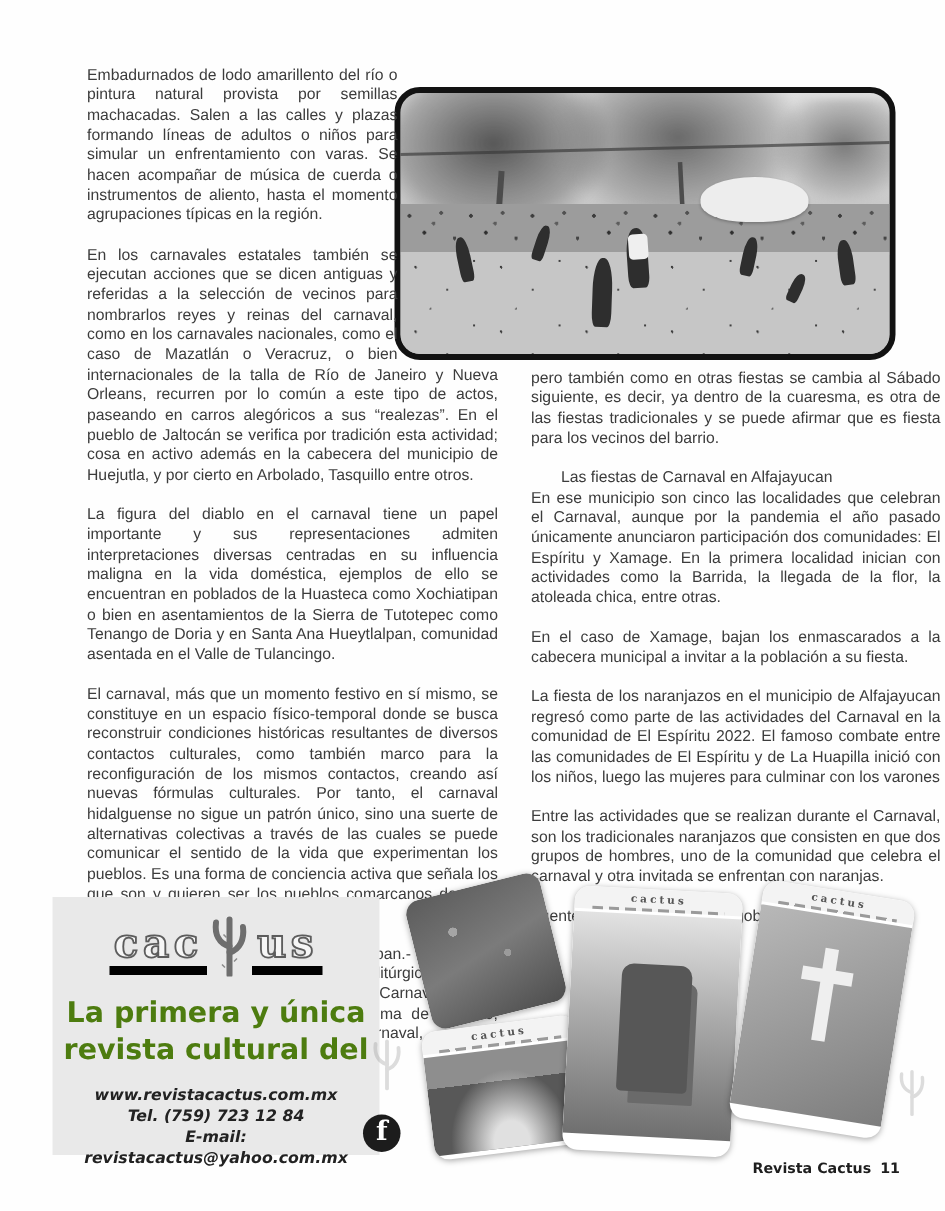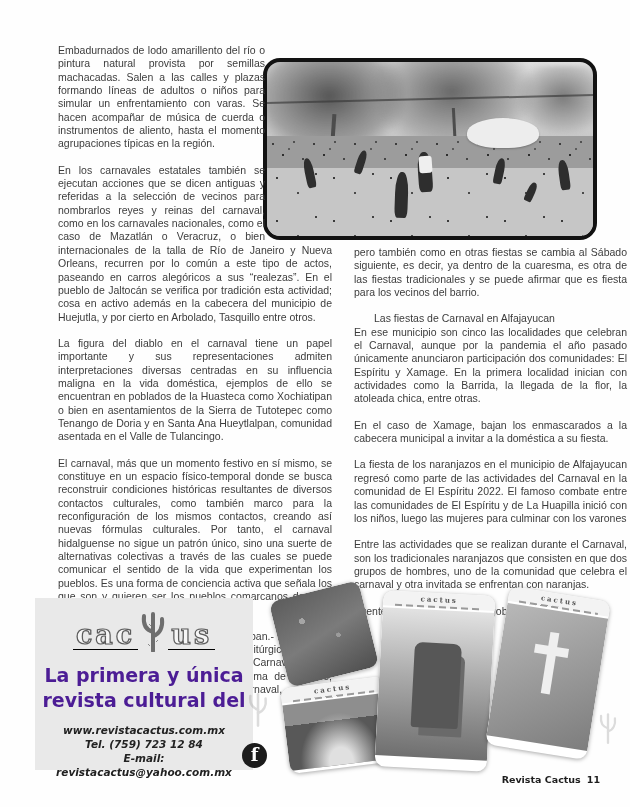--- a/index.html
+++ b/index.html
@@ -61,25 +61,25 @@
   .fig.f7{left:260px; top:120px; width:8px;  height:20px; transform:rotate(25deg);}
   .poncho{position:absolute; left:152px; top:94px; width:13px; height:17px;
     background:#efefef; border-radius:3px; transform:rotate(-4deg);}
   
   .ad{position:absolute; left:35px; top:596px; width:570px; height:176px;}
   .ad-left{position:absolute; left:0; top:2px; width:218px; height:172px; background:#e9e9e9;}
   .logo-row{display:flex; align-items:flex-end; justify-content:center; margin-top:12px; height:40px;}
   .logo-word{
     font-family:"DejaVu Serif", serif; font-weight:bold; font-size:27px; line-height:27px;
     letter-spacing:3px; color:#f6f6f6; -webkit-text-stroke:1.2px #5c5c5c;
-    text-shadow:0 0 1px #777; border-bottom:1px solid #000000; padding:0 3px 1px 3px;text-align:right;
+    text-shadow:0 0 1px #777; border-bottom:6px solid #000000; padding:0 3px 1px 3px;text-align:right;
   }
   .logo-cactus{margin:0 2px -6px 2px;}
   .tagline{margin-top:13px; text-align:center; font-family:"DejaVu Sans", sans-serif;
-    font-weight:bold; font-size:19px; line-height:24.5px; color:#4c1d95;}
+    font-weight:bold; font-size:19px; line-height:24.5px; color:#4d7c0f;}
   .contact{margin-top:11px; text-align:center; font-family:"DejaVu Sans", sans-serif;
     font-weight:bold; font-size:10.5px; line-height:14px; color:#222;font-style:italic;}
   .fb{position:absolute; left:207px; top:147px; width:25px; height:25px; border-radius:50%;
     background:#1c1c1c; color:#fff; text-align:center; font-family:"DejaVu Serif", serif;
     font-weight:bold; font-size:18px; line-height:24px;}
   .cover{position:absolute; border-radius:10px; overflow:hidden; background:#fff;
     box-shadow:0 1px 4px rgba(0,0,0,.35);}
   .cover-head{background:#f3f3f3; text-align:center; padding-top:2px;}
   .cover-logo{font-family:"DejaVu Serif", serif; font-weight:bold; font-size:7px;
     letter-spacing:2px; color:#555;}
@@ -143,21 +143,21 @@
     <p>En los carnavales estatales también se ejecutan acciones que se dicen antiguas y referidas a la selección de vecinos para nombrarlos reyes y reinas del carnaval, como en los carnavales nacionales, como el caso de Mazatlán o Veracruz, o bien internacionales de la talla de Río de Janeiro y Nueva Orleans, recurren por lo común a este tipo de actos, paseando en carros alegóricos a sus “realezas”. En el pueblo de Jaltocán se verifica por tradición esta actividad; cosa en activo además en la cabecera del municipio de Huejutla, y por cierto en Arbolado, Tasquillo entre otros.</p>
     <p>La figura del diablo en el carnaval tiene un papel importante y sus representaciones admiten interpretaciones diversas centradas en su influencia maligna en la vida doméstica, ejemplos de ello se encuentran en poblados de la Huasteca como Xochiatipan o bien en asentamientos de la Sierra de Tutotepec como Tenango de Doria y en Santa Ana Hueytlalpan, comunidad asentada en el Valle de Tulancingo.</p>
     <p>El carnaval, más que un momento festivo en sí mismo, se constituye en un espacio físico-temporal donde se busca reconstruir condiciones históricas resultantes de diversos contactos culturales, como también marco para la reconfiguración de los mismos contactos, creando así nuevas fórmulas culturales. Por tanto, el carnaval hidalguense no sigue un patrón único, sino una suerte de alternativas colectivas a través de las cuales se puede comunicar el sentido de la vida que experimentan los pueblos. Es una forma de conciencia activa que señala los que son y quieren ser los pueblos comarcanos de cada región.</p>
     <p>La Fiesta del Barrio de Jesús en Ixmiquilpan.- Es movible, pues se celebra según el calendario litúrgico, ya que coincide con las fiestas del Martes de Carnaval, por lo regular siempre es en la quincena última de Febrero; anteriormente ocurría el día Martes de carnaval,</p>
   </div>
 
   <div class="col col-right">
     <p>pero también como en otras fiestas se cambia al Sábado siguiente, es decir, ya dentro de la cuaresma, es otra de las fiestas tradicionales y se puede afirmar que es fiesta para los vecinos del barrio.</p>
     <p class="subhead">Las fiestas de Carnaval en Alfajayucan</p>
     <p class="after-subhead">En ese municipio son cinco las localidades que celebran el Carnaval, aunque por la pandemia el año pasado únicamente anunciaron participación dos comunidades: El Espíritu y Xamage. En la primera localidad inician con actividades como la Barrida, la llegada de la flor, la atoleada chica, entre otras.</p>
-    <p>En el caso de Xamage, bajan los enmascarados a la cabecera municipal a invitar a la doméstica a su fiesta.</p>
+    <p>En el caso de Xamage, bajan los enmascarados a la cabecera municipal a invitar a la población a su fiesta.</p>
     <p>La fiesta de los naranjazos en el municipio de Alfajayucan regresó como parte de las actividades del Carnaval en la comunidad de El Espíritu 2022. El famoso combate entre las comunidades de El Espíritu y de La Huapilla inició con los niños, luego las mujeres para culminar con los varones</p>
     <p>Entre las actividades que se realizan durante el Carnaval, son los tradicionales naranjazos que consisten en que dos grupos de hombres, uno de la comunidad que celebra el carnaval y otra invitada se enfrentan con naranjas.</p>
     <p>Fuente: http://cultura.hidalgo.gob.mx/</p>
   </div>
 
   <div class="ad">
     <div class="ad-left">
       <div class="logo-row">
         <span class="logo-word">cac</span>
         <span class="logo-cactus">

